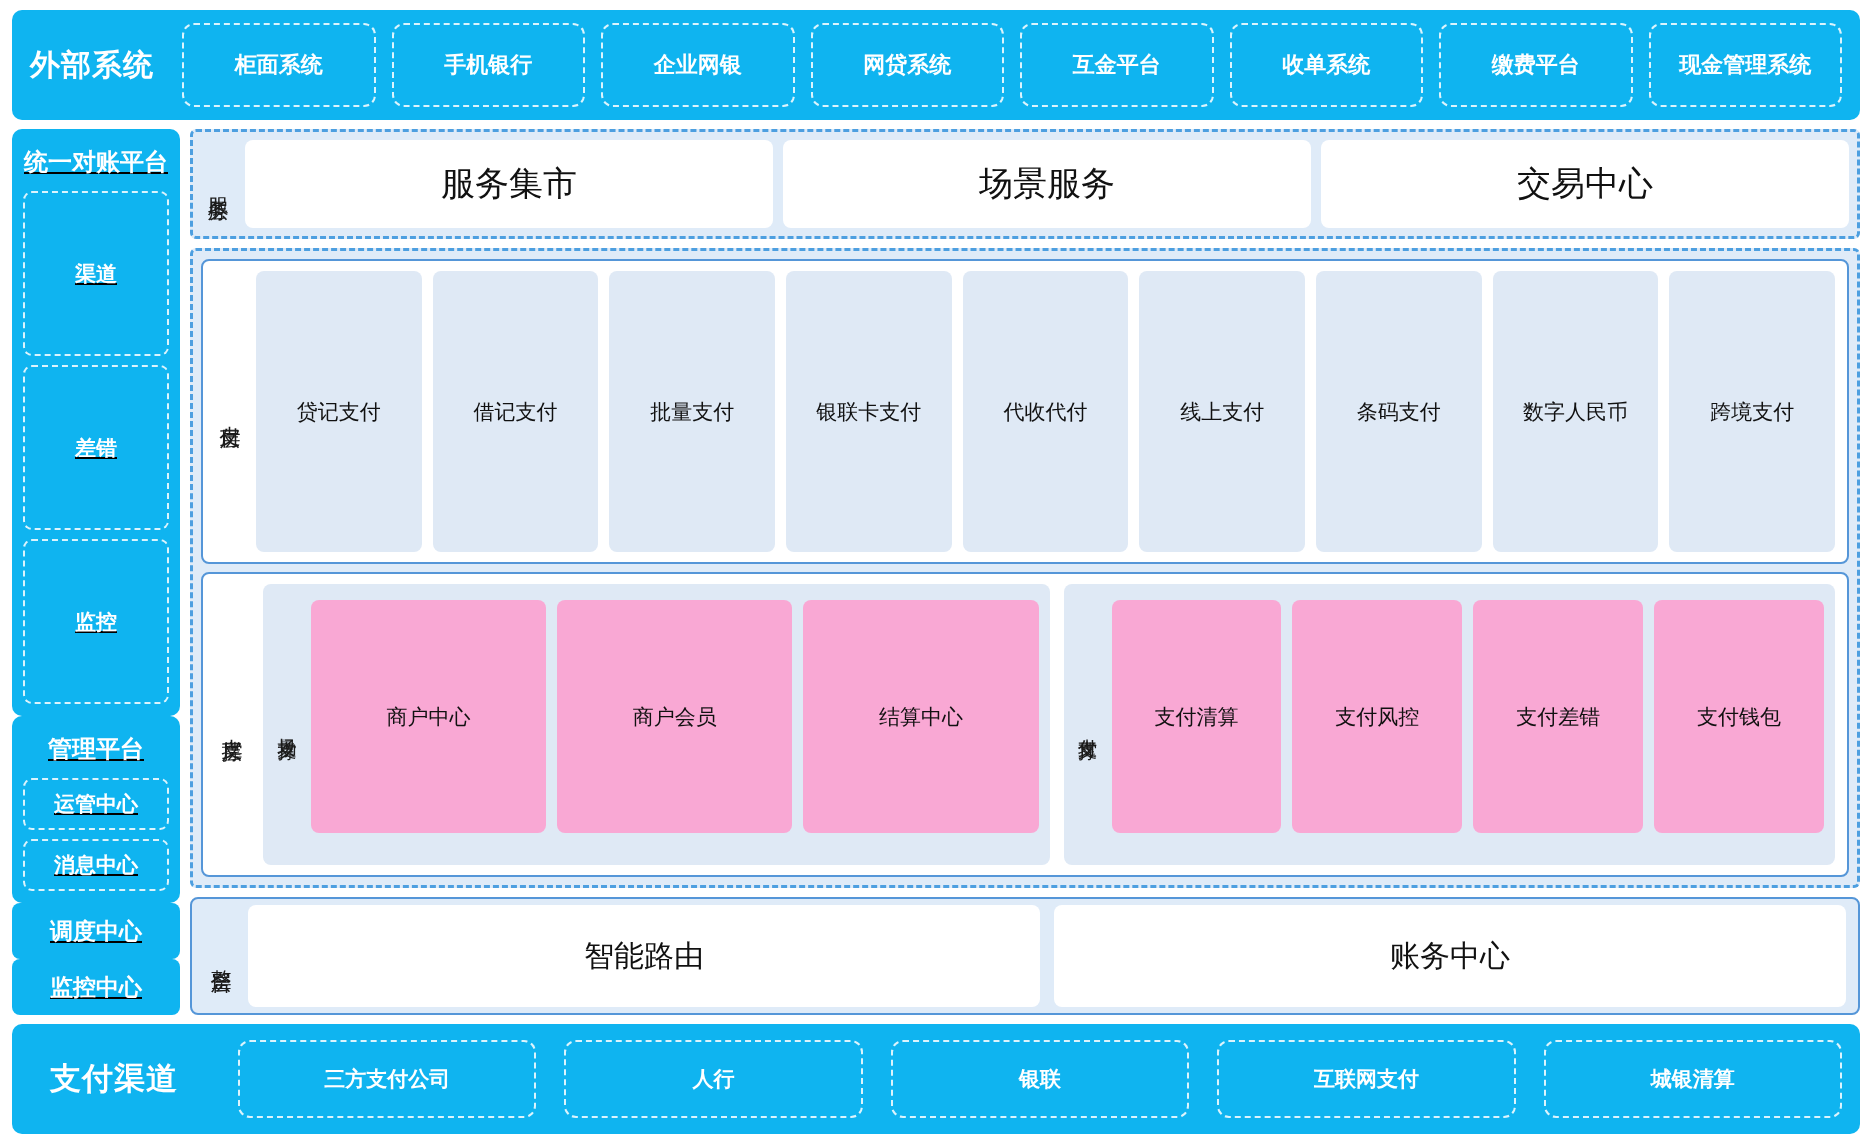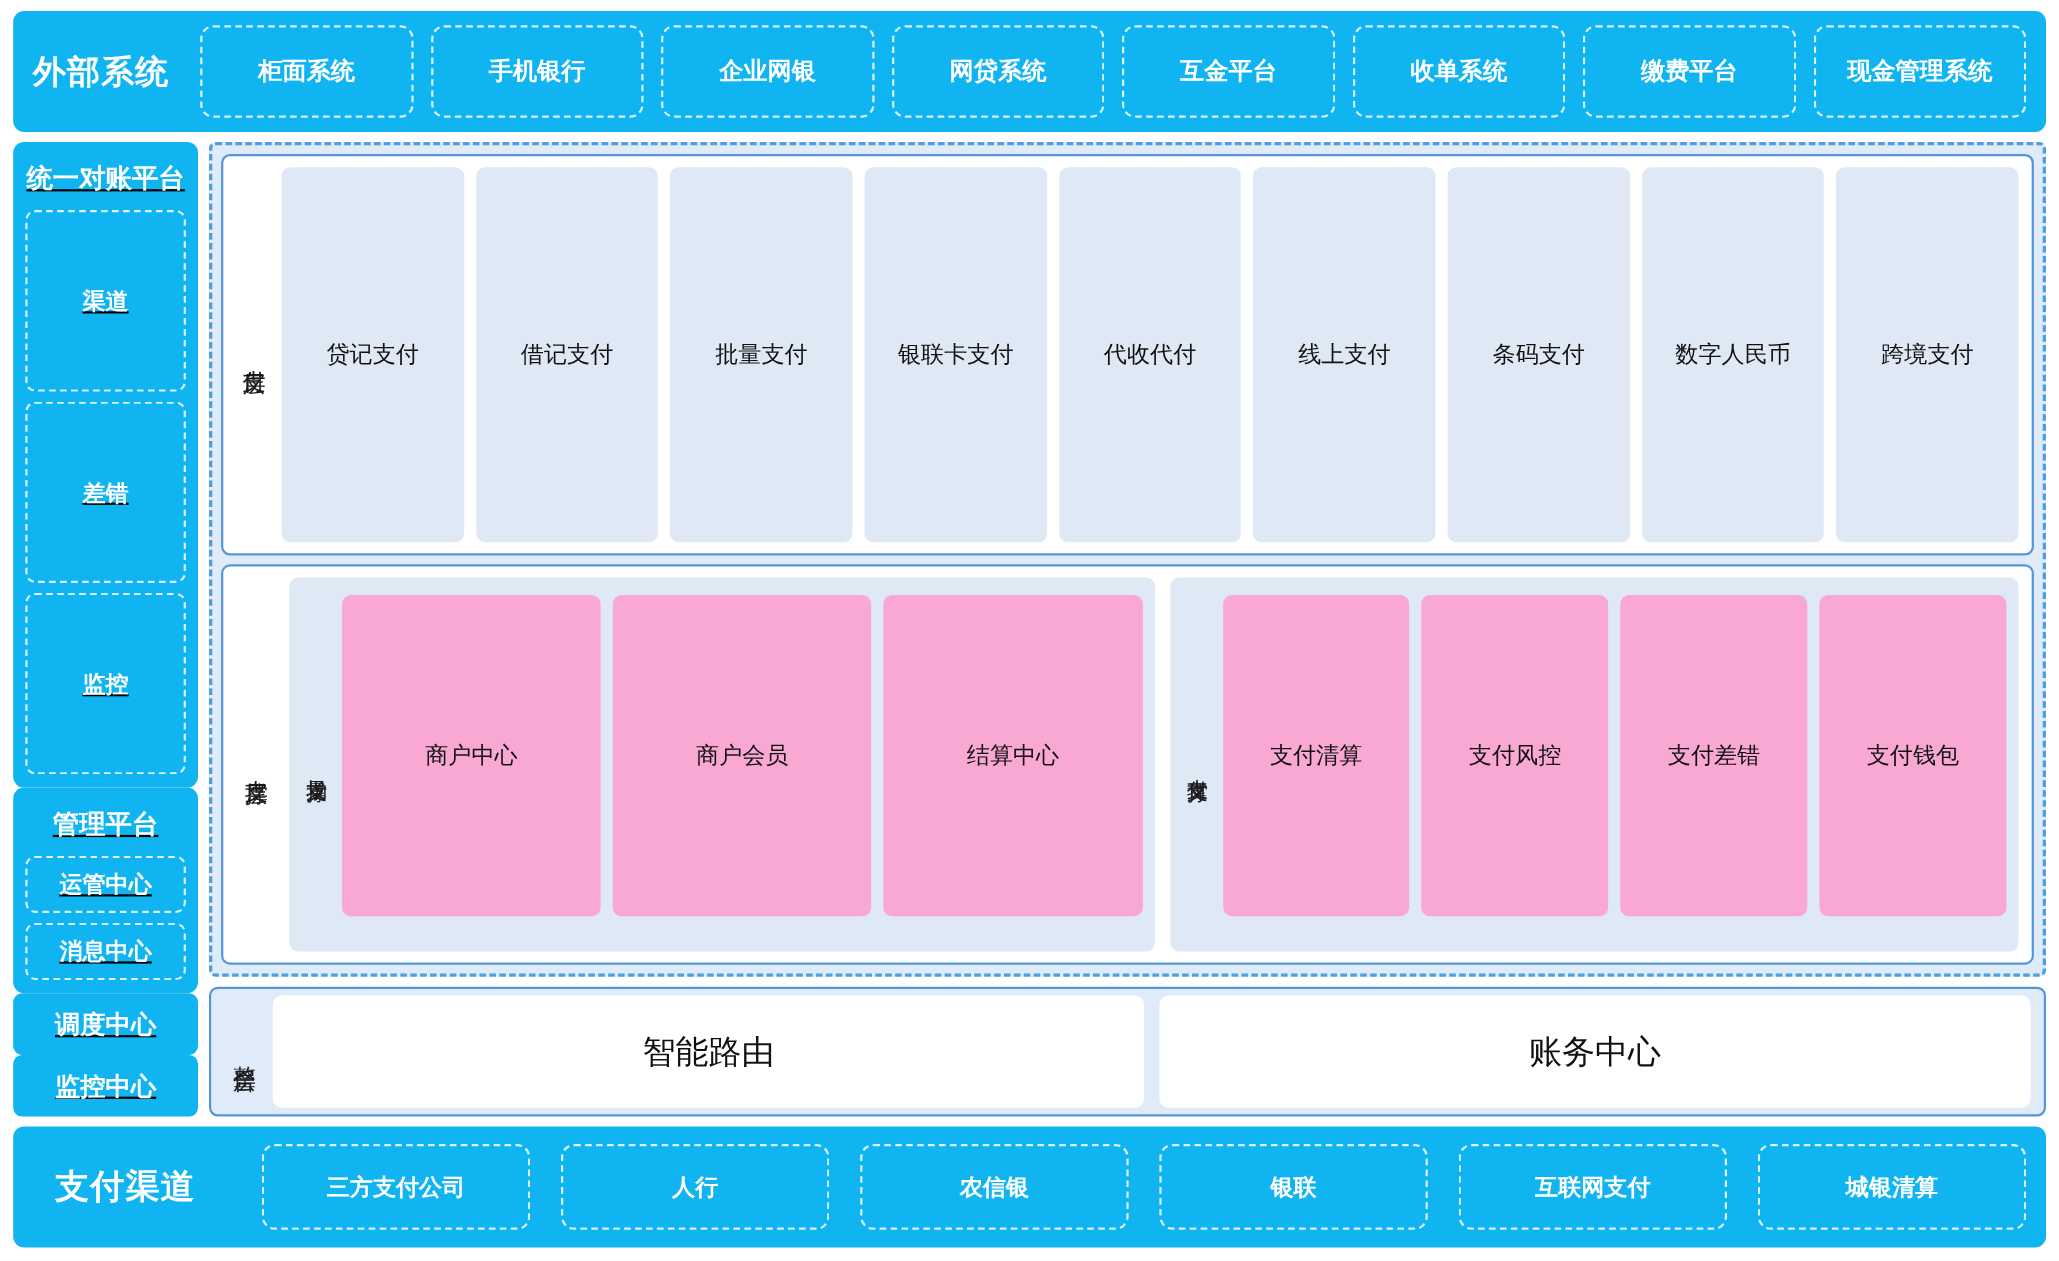--- a/index.html
+++ b/index.html
@@ -293,20 +293,28 @@
         <div class="side-chip">运管中心</div>
         <div class="side-chip">消息中心</div>
       </div>
 
       <div class="side-solid">调度中心</div>
       <div class="side-solid">监控中心</div>
     </div>
 
     <div class="content">
 
+      <div class="dash-group" id="service-group">
+        <div class="layer-row" id="service-row">
+          <div class="vlabel">服务层</div>
+          <div class="white-card">服务集市</div>
+          <div class="white-card">场景服务</div>
+          <div class="white-card">交易中心</div>
+        </div>
+      </div>
 
       <div class="dash-group" id="core-group">
 
         <div class="solid-panel" id="payment-panel">
           <div class="layer-row" id="payment-row">
             <div class="vlabel">支付层</div>
             <div class="tile">贷记支付</div>
             <div class="tile">借记支付</div>
             <div class="tile">批量支付</div>
             <div class="tile">银联卡支付</div>
@@ -349,20 +357,19 @@
       </div>
 
     </div>
   </div>
 
   <div class="blue-band" id="channel-row">
     <div class="band-title">支付渠道</div>
     <div class="band-items">
       <div class="dashed-chip">三方支付公司</div>
       <div class="dashed-chip">人行</div>
-      <div class="dashed-chip">农信银</div>
       <div class="dashed-chip">银联</div>
       <div class="dashed-chip">互联网支付</div>
       <div class="dashed-chip">城银清算</div>
     </div>
   </div>
 
 </div>
 
 </body></html>

